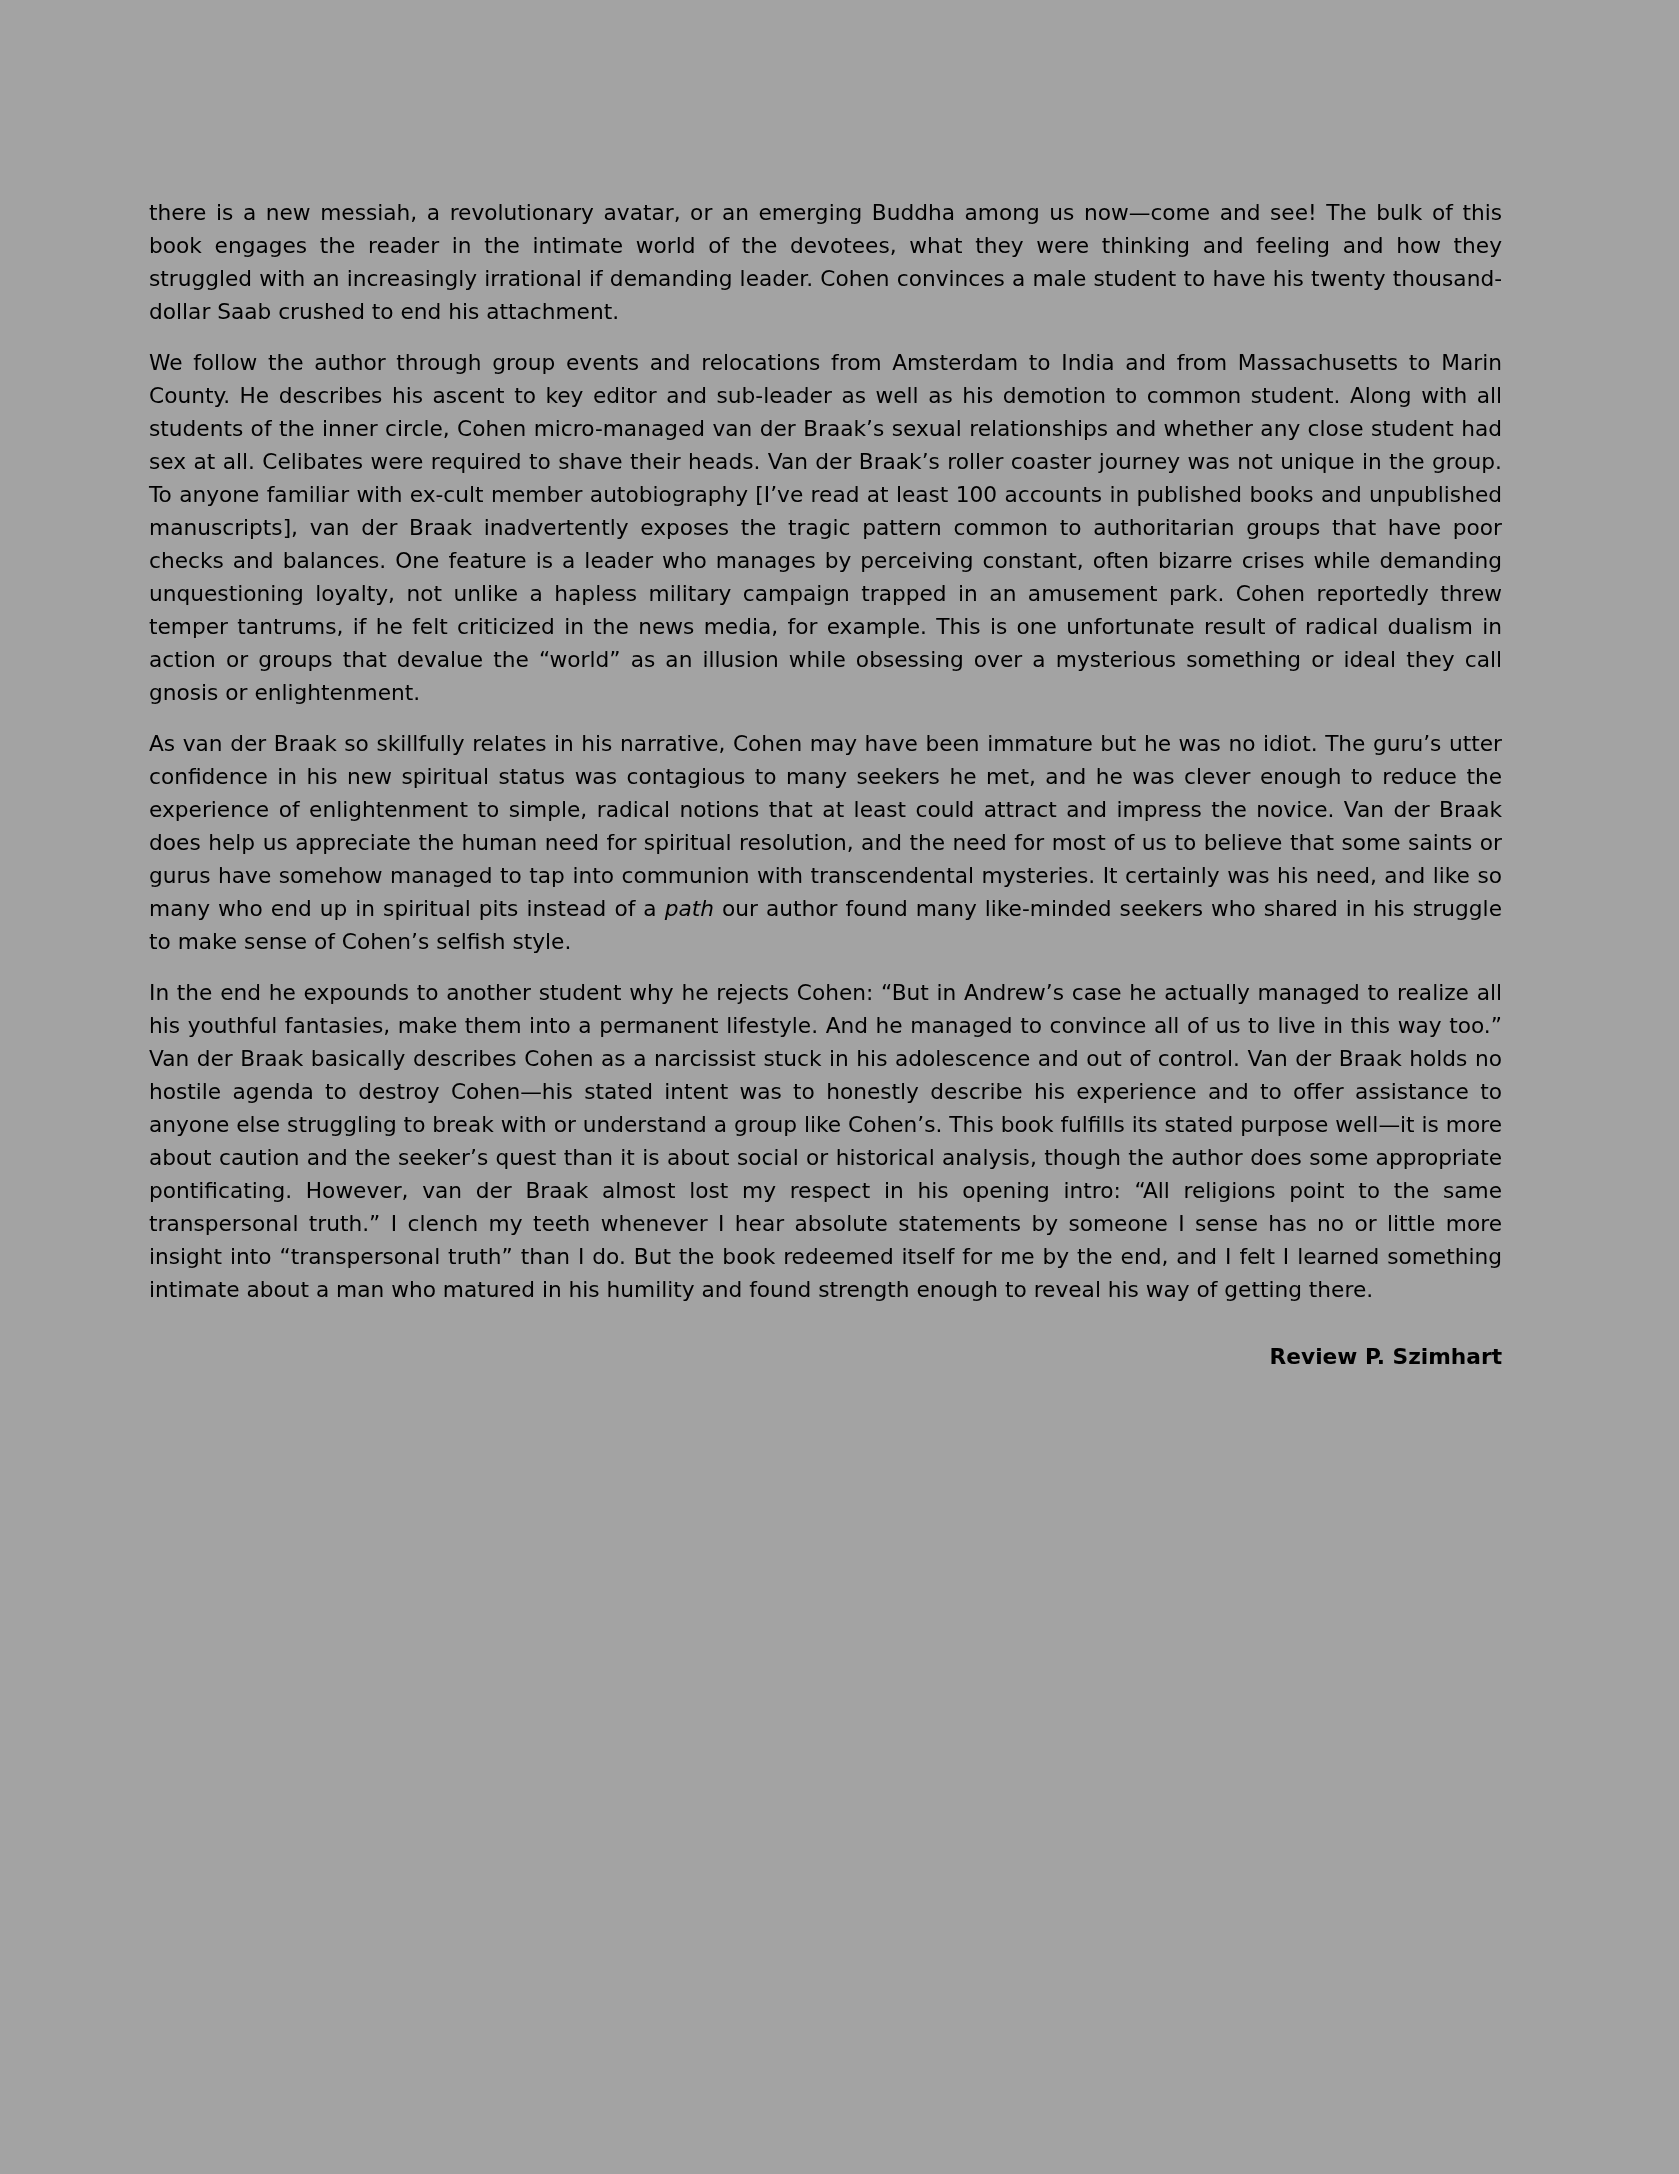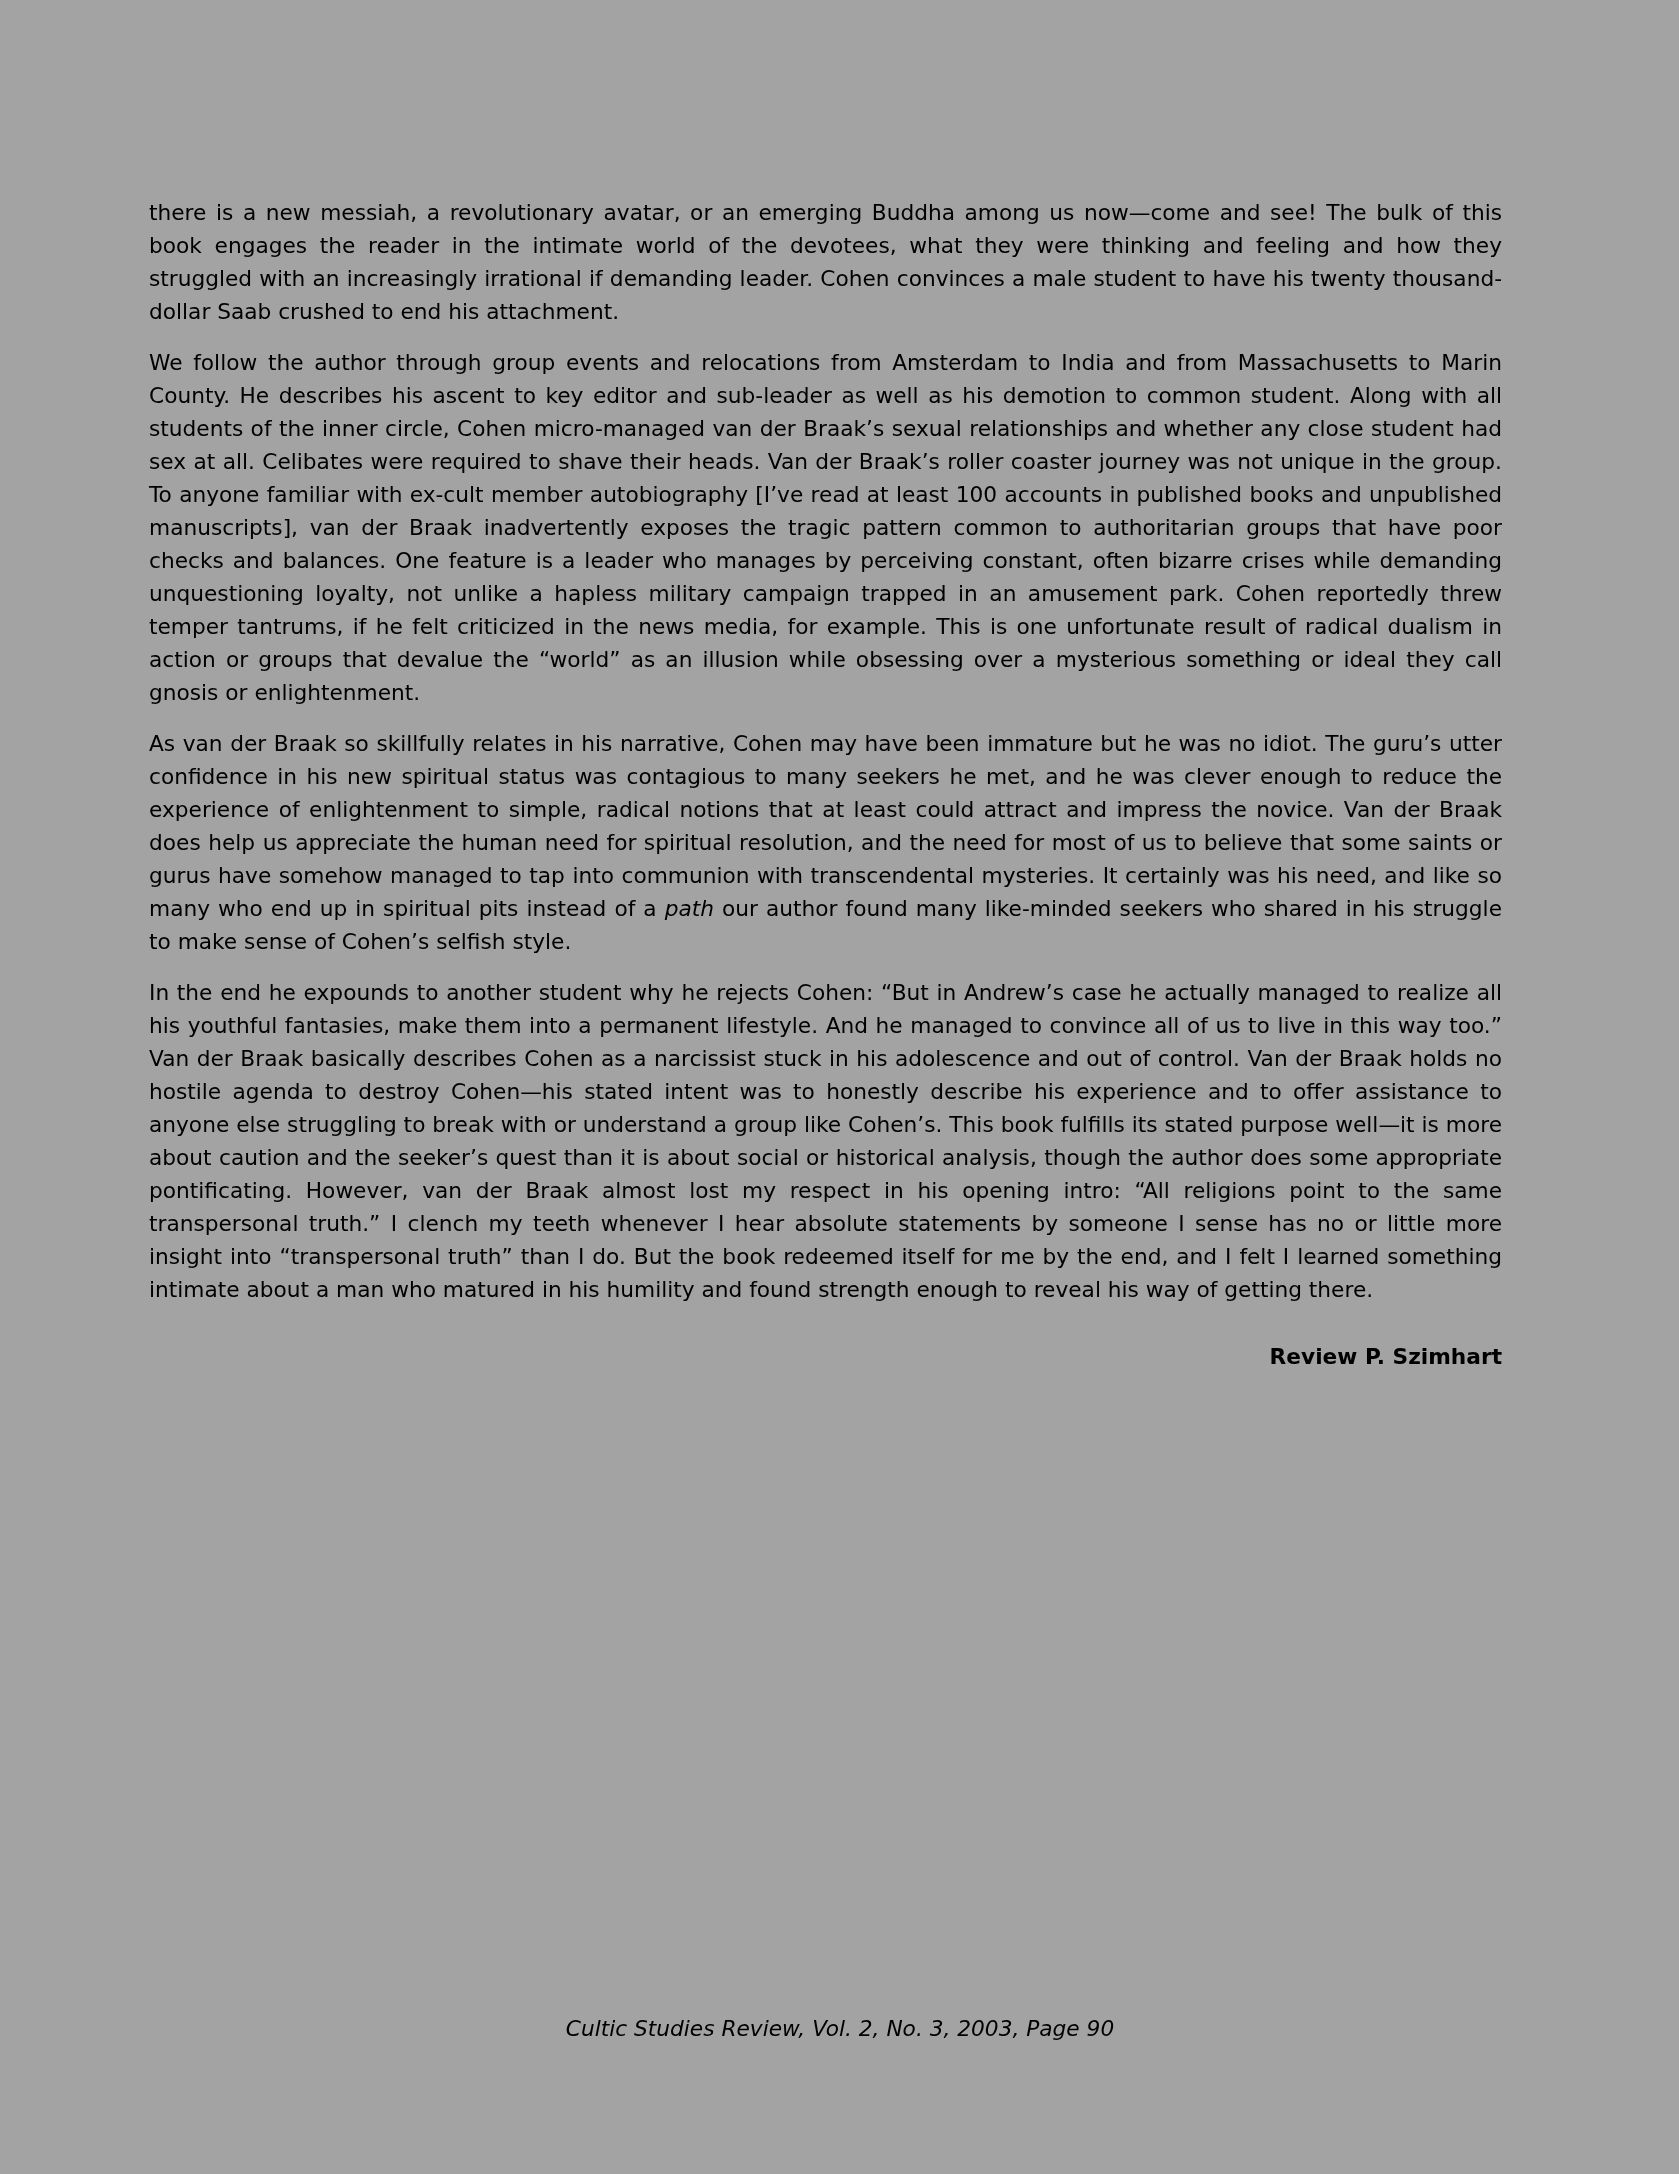--- a/index.html
+++ b/index.html
@@ -50,15 +50,14 @@
 <body>
 
 <div class="page">
   <div class="body-text">
     <p>there is a new messiah, a revolutionary avatar, or an emerging Buddha among us now—come and see! The bulk of this book engages the reader in the intimate world of the devotees, what they were thinking and feeling and how they struggled with an increasingly irrational if demanding leader. Cohen convinces a male student to have his twenty thousand-dollar Saab crushed to end his attachment.</p>
     <p>We follow the author through group events and relocations from Amsterdam to India and from Massachusetts to Marin County. He describes his ascent to key editor and sub-leader as well as his demotion to common student. Along with all students of the inner circle, Cohen micro-managed van der Braak’s sexual relationships and whether any close student had sex at all. Celibates were required to shave their heads. Van der Braak’s roller coaster journey was not unique in the group. To anyone familiar with ex-cult member autobiography [I’ve read at least 100 accounts in published books and unpublished manuscripts], van der Braak inadvertently exposes the tragic pattern common to authoritarian groups that have poor checks and balances. One feature is a leader who manages by perceiving constant, often bizarre crises while demanding unquestioning loyalty, not unlike a hapless military campaign trapped in an amusement park. Cohen reportedly threw temper tantrums, if he felt criticized in the news media, for example. This is one unfortunate result of radical dualism in action or groups that devalue the “world” as an illusion while obsessing over a mysterious something or ideal they call gnosis or enlightenment.</p>
     <p><span>As van der Braak so skillfully relates in his narrative, Cohen may have been immature but he was no idiot. The guru’s utter confidence in his new spiritual status was contagious to many seekers he met, and he was clever enough to reduce the experience of enlightenment to simple, radical notions that at least could attract and impress the novice. Van der Braak does help us appreciate the human need for spiritual resolution, and the need for most of us to believe that some saints or gurus have somehow managed to tap into communion with transcendental mysteries. It certainly was his need, and like so many who end up in spiritual pits instead of a </span><em>path</em><span> our author found many like-minded seekers who shared in his struggle to make sense of Cohen’s selfish style.</span></p>
     <p>In the end he expounds to another student why he rejects Cohen: “But in Andrew’s case he actually managed to realize all his youthful fantasies, make them into a permanent lifestyle. And he managed to convince all of us to live in this way too.” Van der Braak basically describes Cohen as a narcissist stuck in his adolescence and out of control. Van der Braak holds no hostile agenda to destroy Cohen—his stated intent was to honestly describe his experience and to offer assistance to anyone else struggling to break with or understand a group like Cohen’s. This book fulfills its stated purpose well—it is more about caution and the seeker’s quest than it is about social or historical analysis, though the author does some appropriate pontificating. However, van der Braak almost lost my respect in his opening intro: “All religions point to the same transpersonal truth.” I clench my teeth whenever I hear absolute statements by someone I sense has no or little more insight into “transpersonal truth” than I do. But the book redeemed itself for me by the end, and I felt I learned something intimate about a man who matured in his humility and found strength enough to reveal his way of getting there.</p>
     <p class="signature">Review P. Szimhart</p>
   </div>
-  <div class="footer">Cultic Studies Review, Vol. 2, No. 3, 2003, Page 90</div>
 </div>
 
 
 </body></html>

